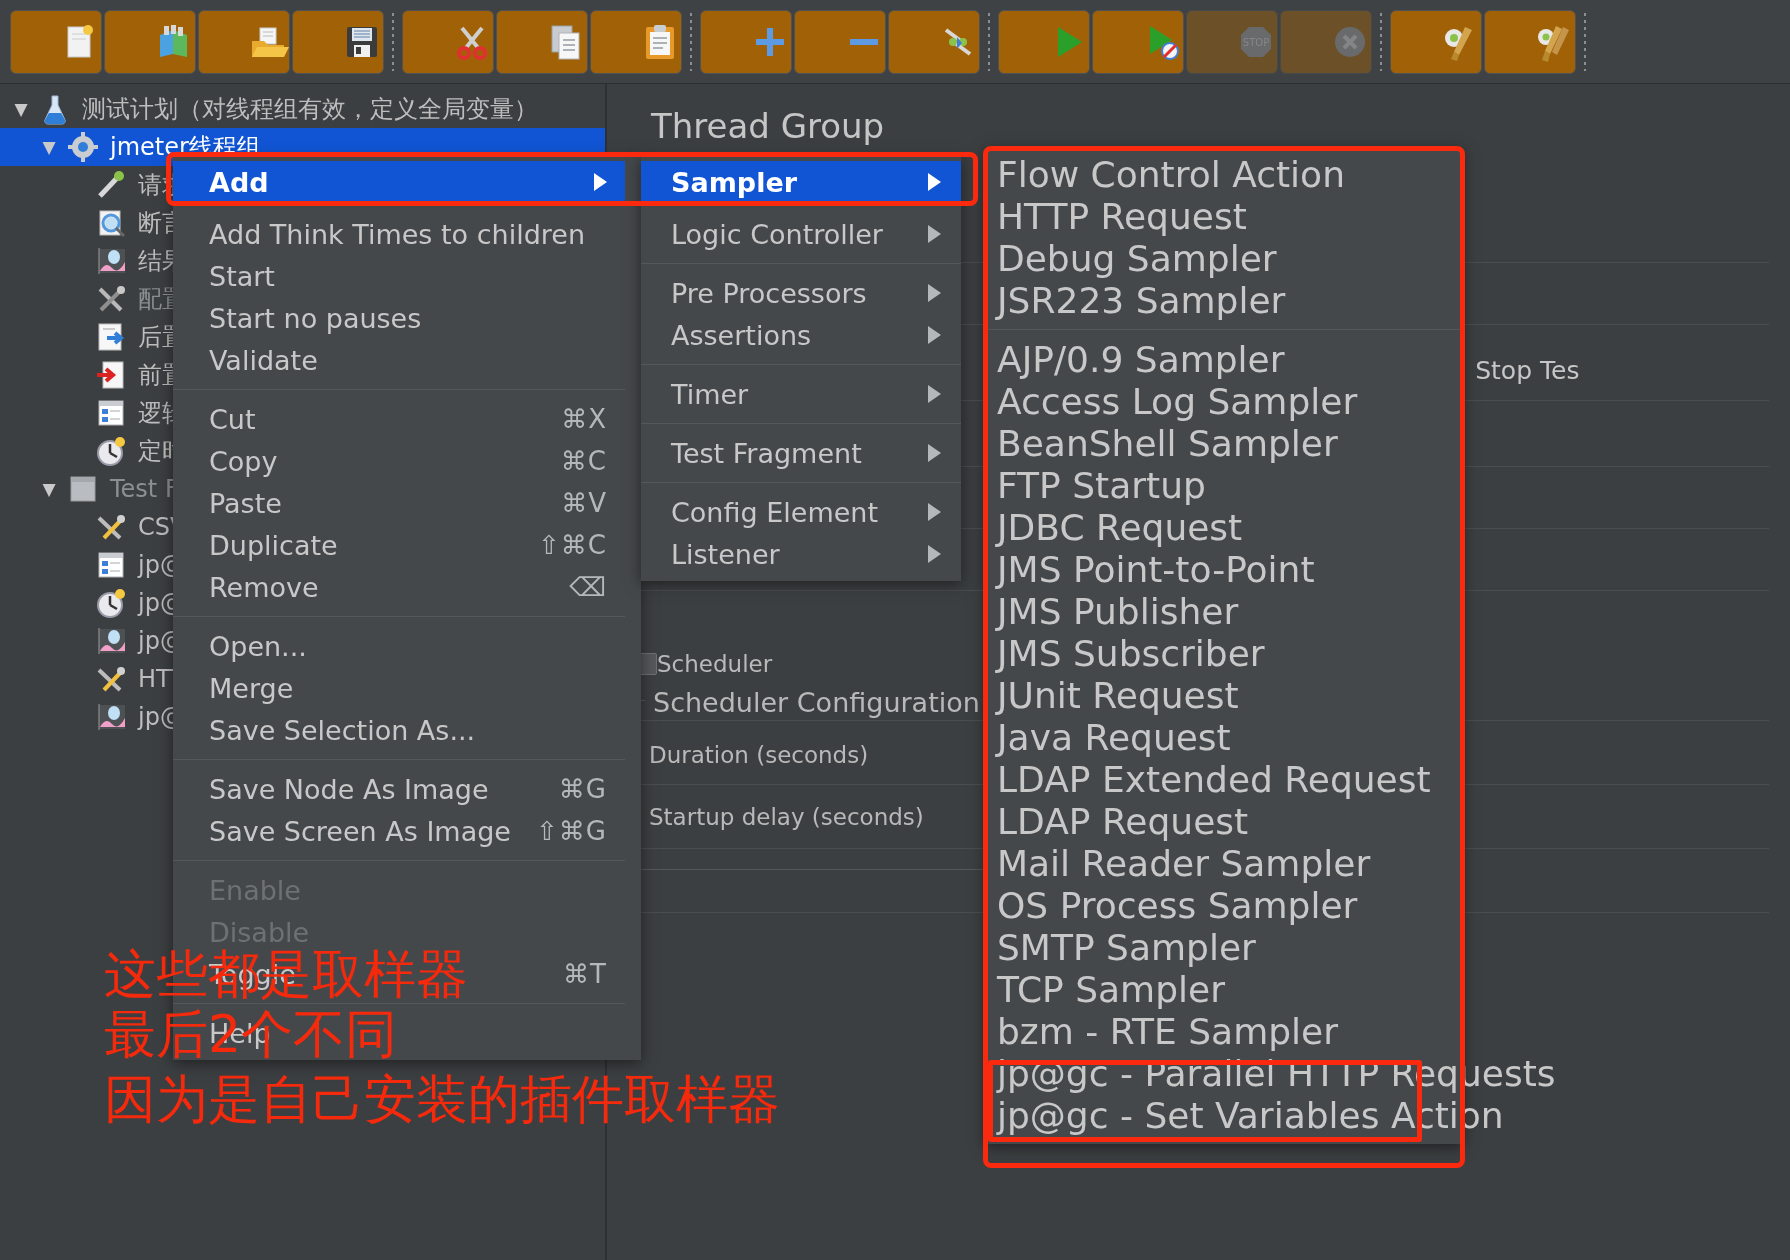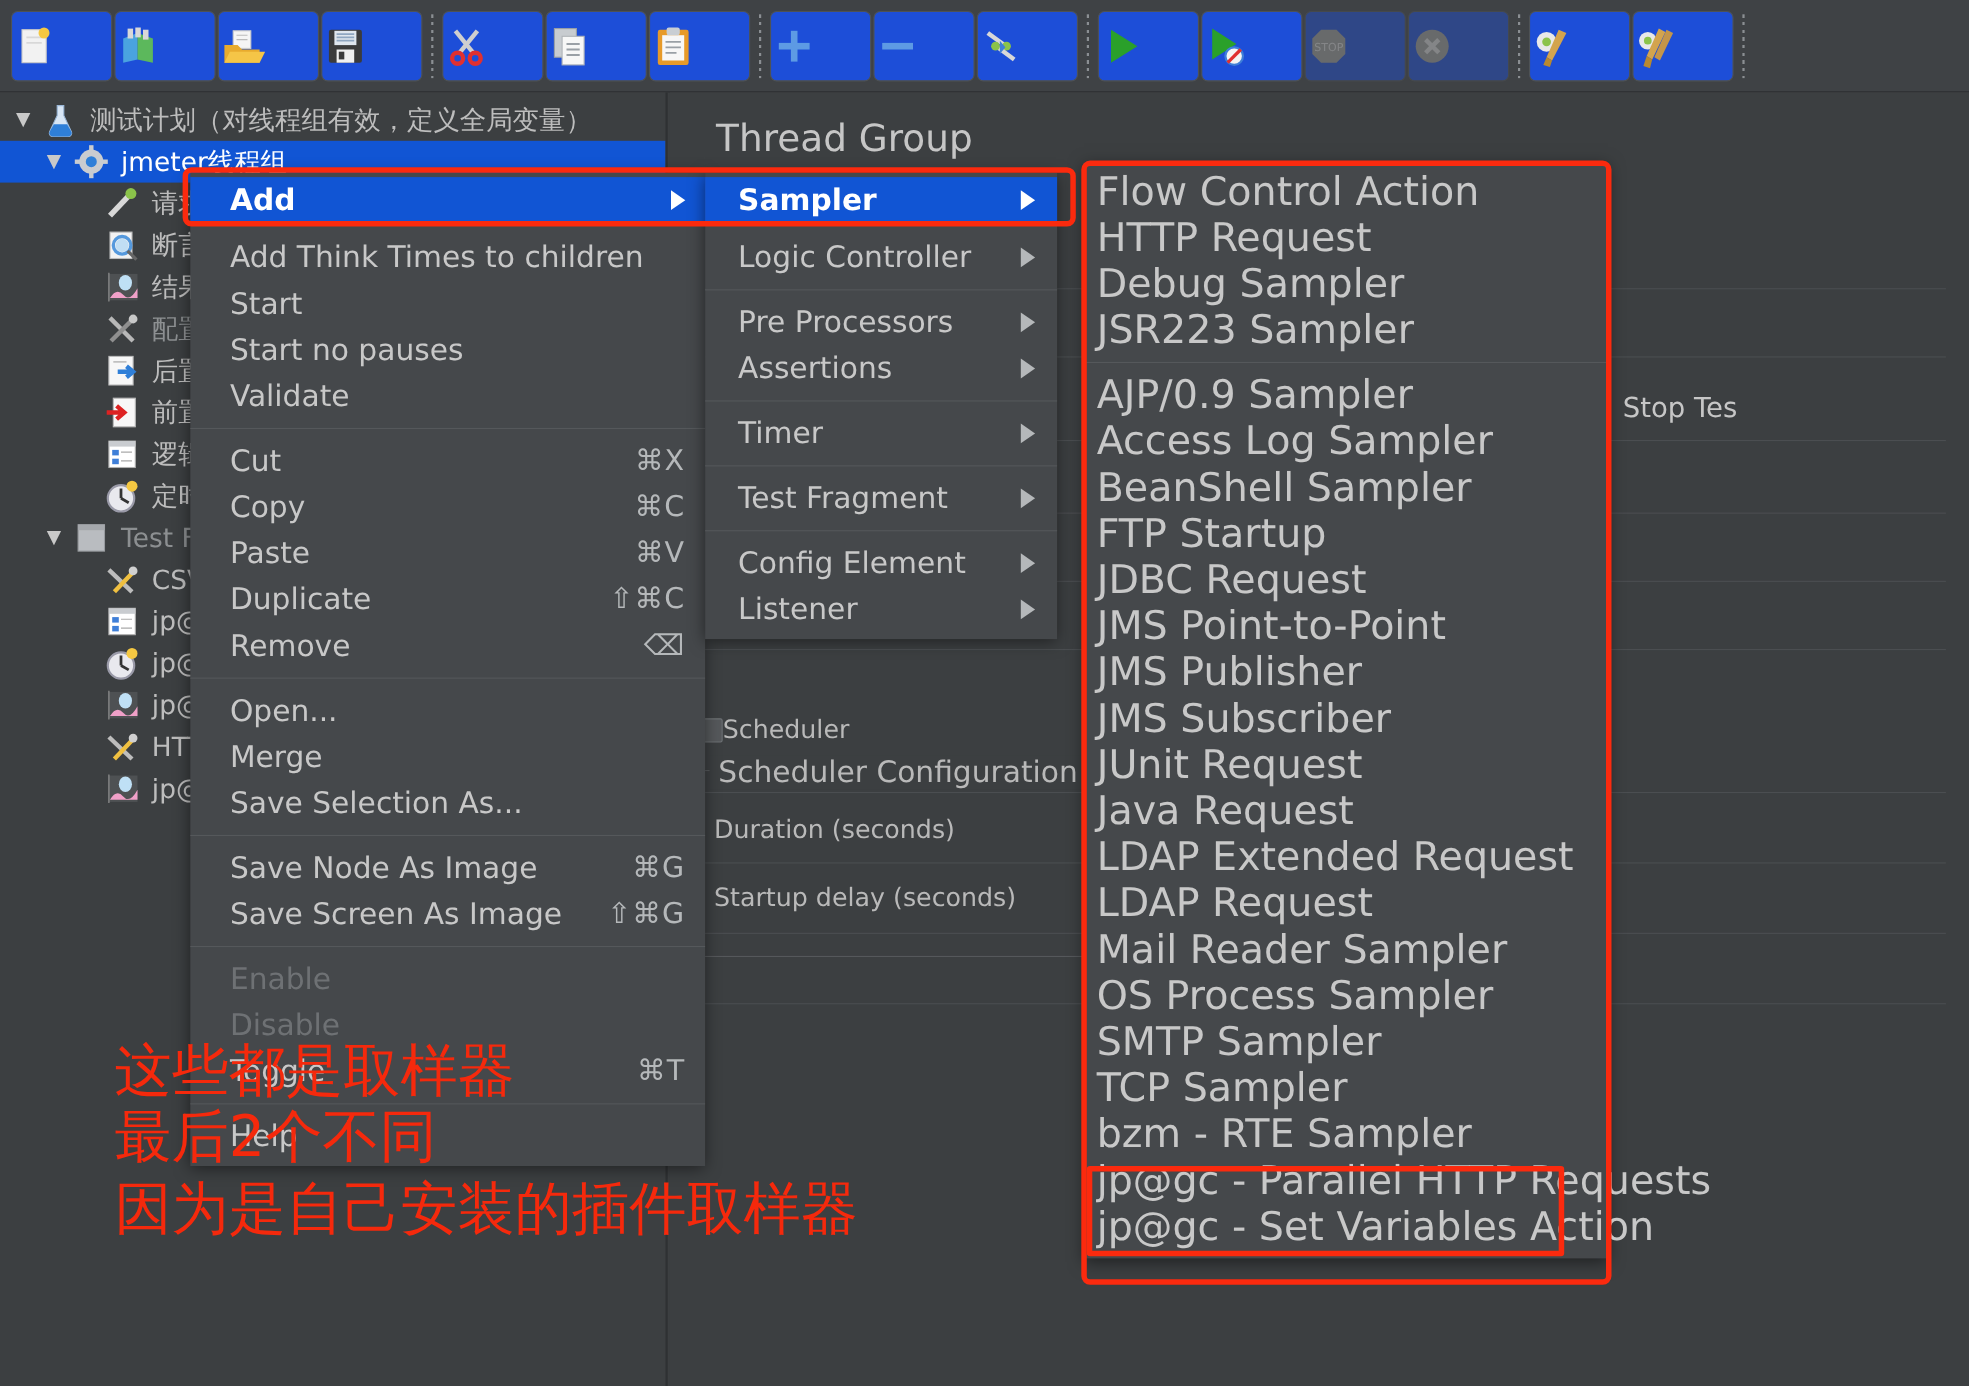--- a/index.html
+++ b/index.html
@@ -23,22 +23,22 @@
     background: #3f4245;
     border-bottom: 1px solid #2b2d2f;
     display: flex; align-items: center;
     padding: 0 10px;
     gap: 2px;
   }
   .tbtn {
     width: 92px; height: 64px;
     border: 1px solid #4e5255;
     border-radius: 6px;
-    background: #1d4ed8;
-    display: flex; align-items: center; justify-content: flex-start;
+    background: #a16207;
+    display: flex; align-items: center; justify-content: flex-end;
     flex: none;
     position: relative;
   }
   .tbtn.disabled { opacity: .45; }
   .tsep {
     width: 14px; height: 64px; flex: none;
     display: flex; align-items: center; justify-content: center;
   }
   .tsep::before {
     content: "";
@@ -124,21 +124,21 @@
     border: 2px solid #8b8f92; background: #53565a;
   }
 
   
   .menu1 {
     position: absolute;
     left: 173px; top: 157px;
     width: 468px;
     background: #45484b;
     box-shadow: 0 3px 14px rgba(0,0,0,.5);
-    padding: 4px 0 6px 0;
+    padding: 4px 16px 6px 0;
     z-index: 40;
   }
   .mi {
     height: 42px;
     display: flex; align-items: center;
     padding: 0 18px 0 36px;
     color: #c8c8c8; font-size: 27px;
     white-space: nowrap;
     position: relative;
   }

